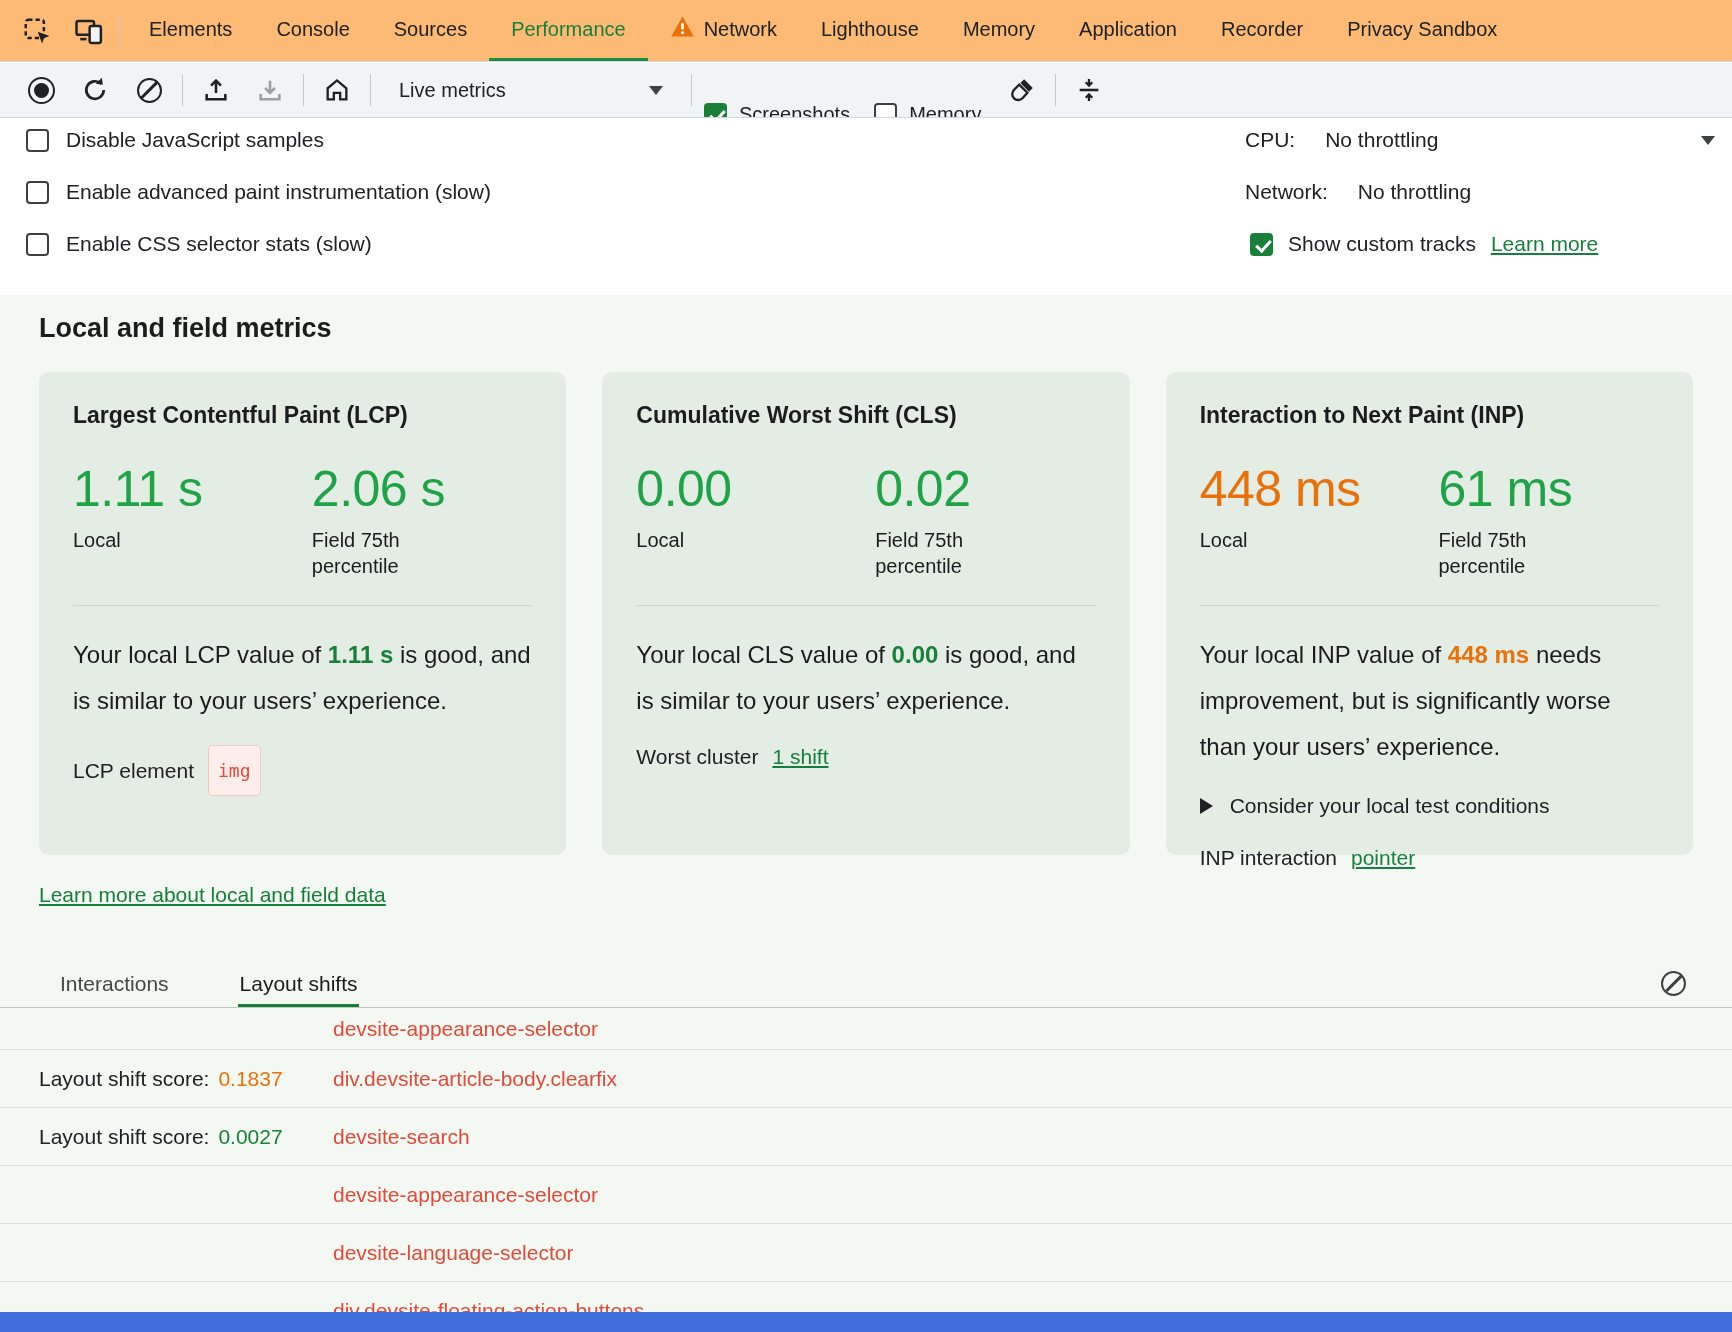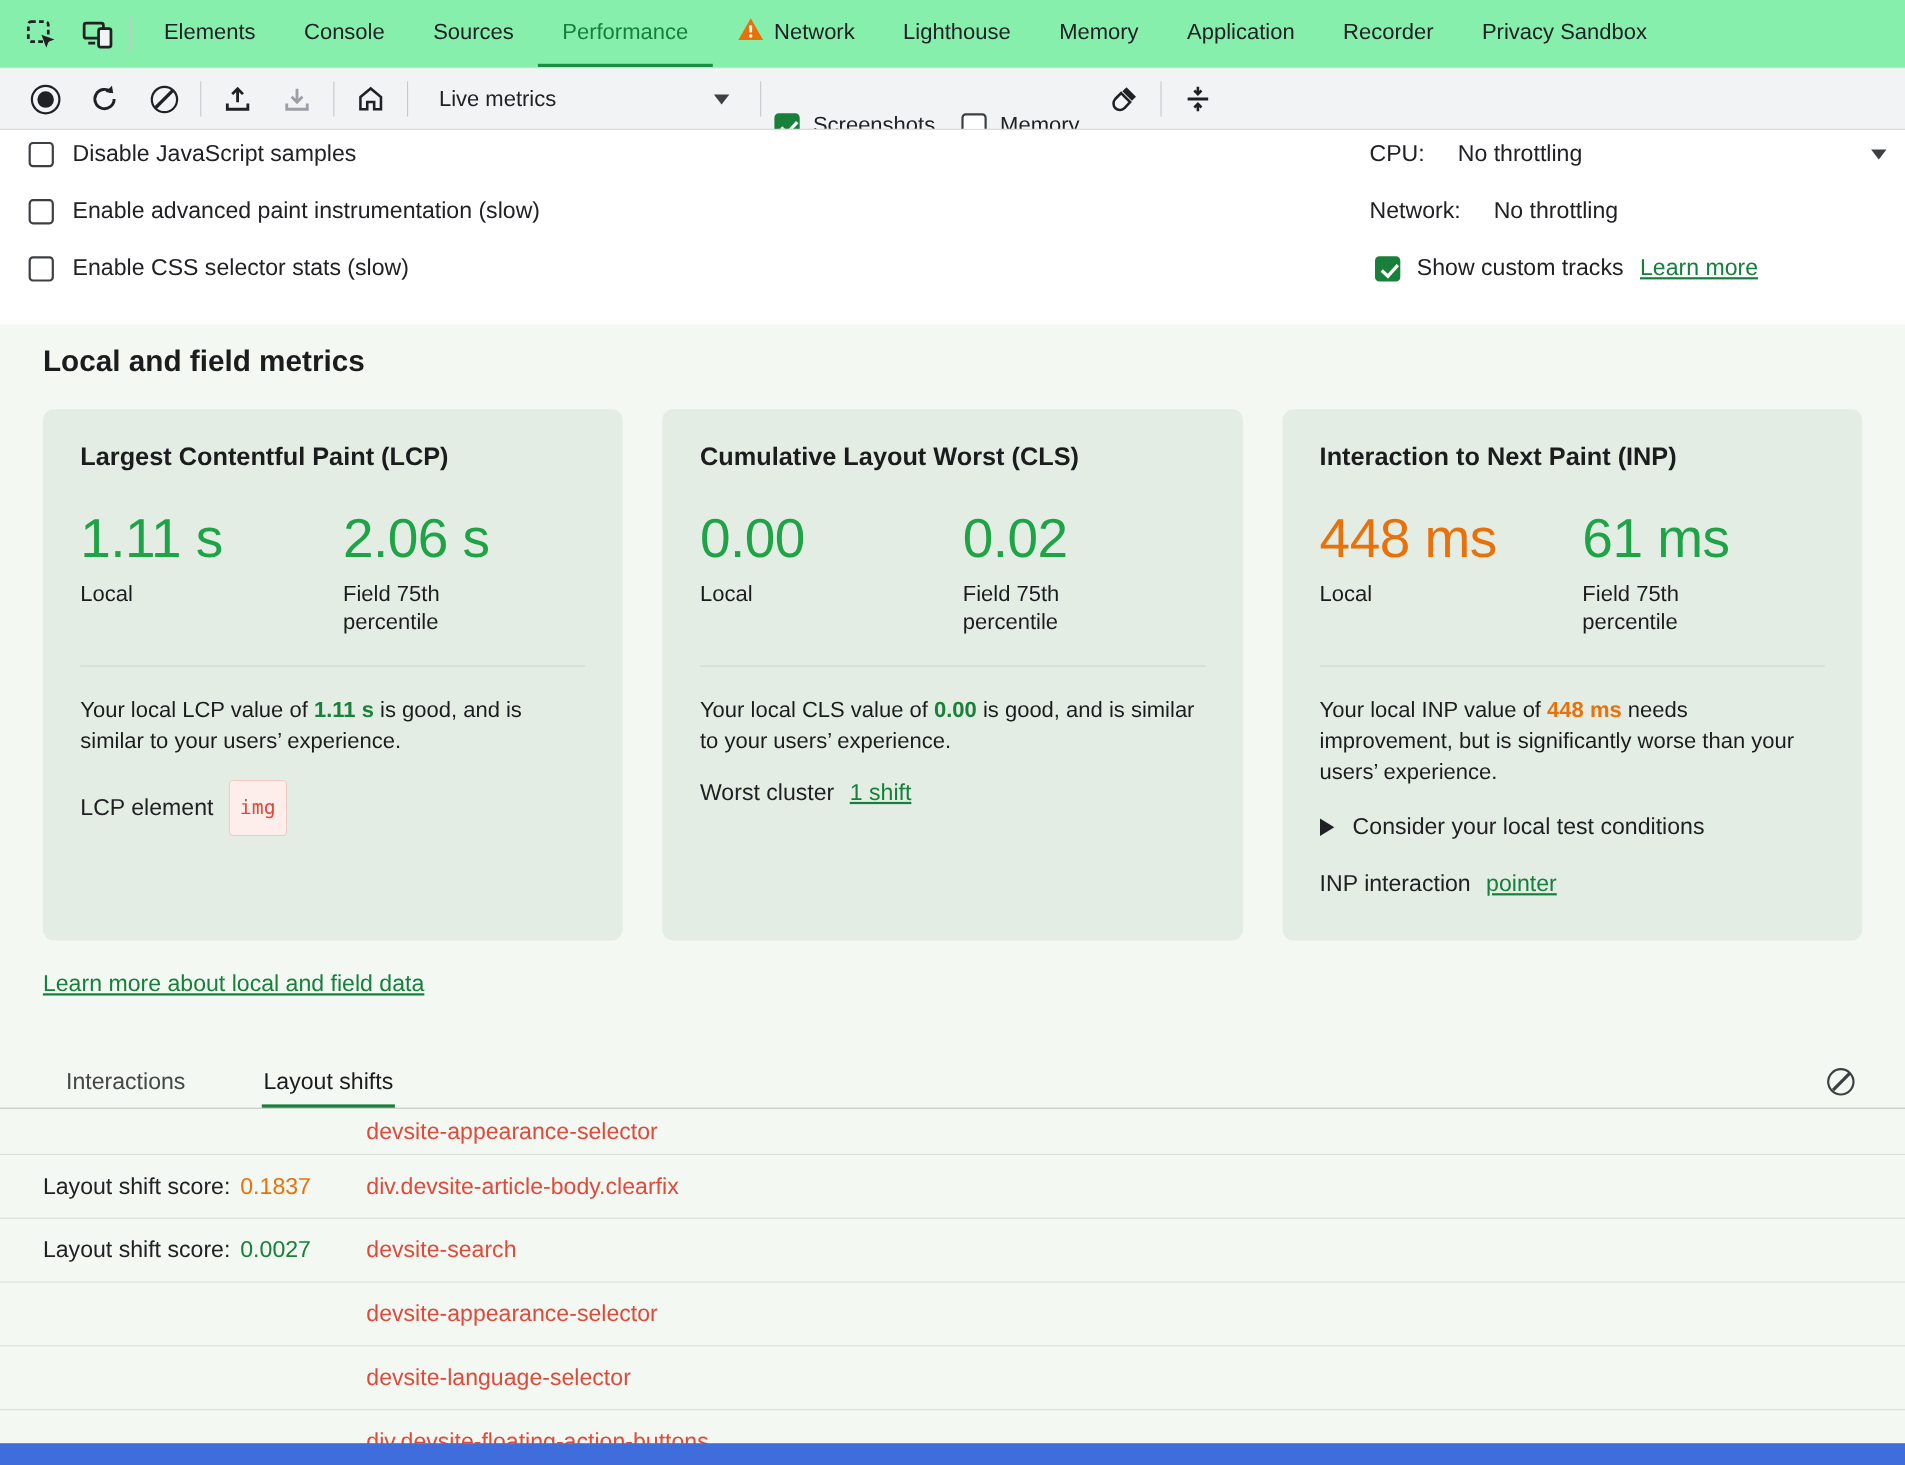--- a/index.html
+++ b/index.html
@@ -6,21 +6,21 @@
   html,body { margin:0; padding:0; }
   body {
     width:1732px; height:1332px;
     font-family:"Liberation Sans","DejaVu Sans",sans-serif;
     color:#202124; background:#fff; overflow:hidden; position:relative;
   }
 
   
   .tabbar {
     position:absolute; top:0; left:0; right:0; height:62px;
-    background:#86efac; border-bottom:1px solid #d5d8db;
+    background:#fdba74; border-bottom:1px solid #d5d8db;
     display:flex; align-items:stretch; overflow:hidden;
   }
   .tb-icons { display:flex; align-items:center; padding:0 8px 0 16px; gap:10px; }
   .icon-btn { display:flex; align-items:center; justify-content:center; width:42px; height:42px; cursor:pointer; flex:none; }
   .vsep { width:1px; height:32px; background:#c6c9cc; align-self:center; flex:none; }
   .tabs { display:flex; align-items:stretch; margin-left:8px; }
   .tab { display:flex; align-items:center; gap:9px; padding:0 22px; font-size:20px; border-bottom:3px solid transparent; white-space:nowrap; cursor:pointer; }
   .tab.selected { color:#157f3c; border-bottom-color:#1a8e43; font-weight:500; }
 
   
@@ -61,21 +61,21 @@
   .vcol { width:52%; }
   .vcol:last-child { width:48%; }
   .vnum { font-size:50px; line-height:1.04; letter-spacing:-0.5px; }
   .green { color:#1ea446; }
   .orange { color:#e8710a; }
   .green-strong { color:#188038; font-weight:600; }
   .orange-strong { color:#e8710a; font-weight:600; }
   .vlabel { font-size:20px; margin-top:12px; line-height:1.3; color:#1b1c1d; }
   .narrow { max-width:128px; }
   .card-divider { border-top:1px solid #c7dbc7; margin-top:24px; }
-  .desc { font-size:20px; line-height:28px; margin:26px 0 0; color:#1b1c1d; }
+  .desc { font-size:24px; line-height:46px; margin:26px 0 0; color:#1b1c1d; }
   .extra { margin-top:21px; font-size:21px; display:flex; align-items:center; gap:14px; }
   .extra-label { font-weight:500; }
   .node-chip { font-family:"DejaVu Sans Mono","Liberation Mono",monospace; font-size:18px; color:#df4a3a; background:#fdeeec; border:1px solid #f3c9c2; border-radius:4px; padding:14px 9px; cursor:pointer; }
   .expand-row { margin-top:24px; display:flex; align-items:center; gap:17px; font-size:21px; font-weight:500; cursor:pointer; }
   .tri-right { width:0; height:0; border-left:13px solid #202124; border-top:8px solid transparent; border-bottom:8px solid transparent; flex:none; }
   .inp-extra { margin-top:28px; }
   .learn-link { position:absolute; top:588px; left:39px; font-size:21px; }
 
   
   .bottom { position:absolute; top:668px; left:0; right:0; bottom:0; }
@@ -269,21 +269,21 @@
       </div>
       <div class="card-divider"></div>
       <p class="desc"><span>Your local LCP value of </span><span class="green-strong">1.11 s</span><span> is good, and is similar to your users’ experience.</span></p>
       <div class="extra">
         <span class="extra-label">LCP element</span>
         <span class="node-chip">img</span>
       </div>
     </div>
 
     <div class="card">
-      <div class="card-title">Cumulative Layout Worst (CLS)</div>
+      <div class="card-title">Cumulative Worst Shift (CLS)</div>
       <div class="values">
         <div class="vcol">
           <div class="vnum green">0.00</div>
           <div class="vlabel">Local</div>
         </div>
         <div class="vcol">
           <div class="vnum green">0.02</div>
           <div class="vlabel narrow">Field 75th percentile</div>
         </div>
       </div>

